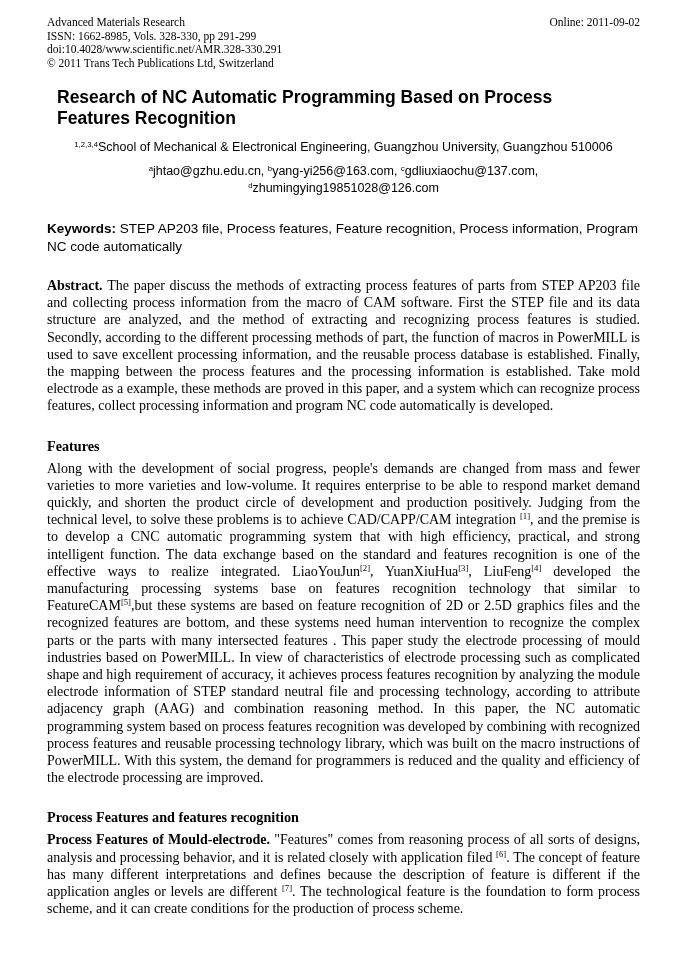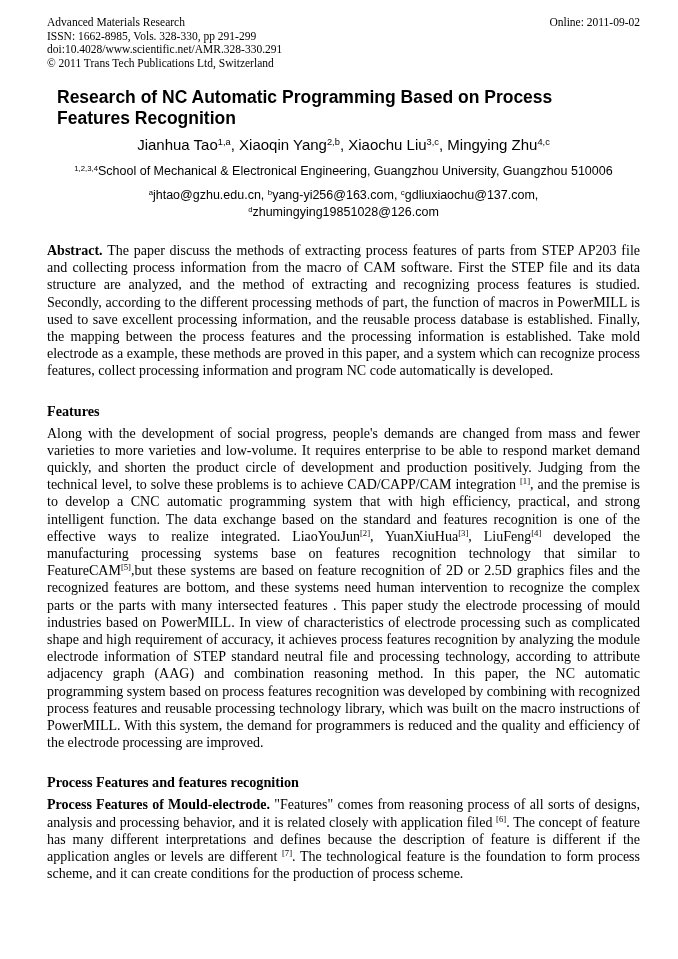--- a/index.html
+++ b/index.html
@@ -94,29 +94,29 @@
       <div>Advanced Materials Research</div>
       <div>ISSN: 1662-8985, Vols. 328-330, pp 291-299</div>
       <div>doi:10.4028/www.scientific.net/AMR.328-330.291</div>
       <div>© 2011 Trans Tech Publications Ltd, Switzerland</div>
     </div>
     <div class="meta-right">Online: 2011-09-02</div>
   </header>
 
   <h1 class="title">Research of NC Automatic Programming Based on Process Features Recognition</h1>
 
-  <p class="authors"><span>Jianhua Tao</span><sup>1,a</sup><span>, Xiaoqin Yang</span><sup>2,b</sup><span>, Xiaochu Liu</span><sup>3,c</sup><span>, Mingying Zhu</span><sup>4,c</sup></p>
 
   <p class="affil"><sup>1,2,3,4</sup><span>School of Mechanical &amp; Electronical Engineering, Guangzhou University, Guangzhou 510006</span></p>
 
   <div class="emails-block">
     <div class="emails"><sup>a</sup><span>jhtao@gzhu.edu.cn, </span><sup>b</sup><span>yang-yi256@163.com, </span><sup>c</sup><span>gdliuxiaochu@137.com,</span></div>
     <div class="emails"><sup>d</sup><span>zhumingying19851028@126.com</span></div>
   </div>
 
+  <p class="keywords"><b>Keywords: </b><span>STEP AP203 file, Process features, Feature recognition, Process information, Program NC code automatically</span></p>
 
   <p class="body-text abstract"><b>Abstract. </b><span>The paper discuss the methods of extracting process features of parts from STEP AP203 file and collecting process information from the macro of CAM software. First the STEP file and its data structure are analyzed, and the method of extracting and recognizing process features is studied. Secondly, according to the different processing methods of part, the function of macros in PowerMILL is used to save excellent processing information, and the reusable process database is established. Finally, the mapping between the process features and the processing information is established. Take mold electrode as a example, these methods are proved in this paper, and a system which can recognize process features, collect processing information and program NC code automatically is developed.</span></p>
 
   <h2 class="sec">Features</h2>
   <p class="body-text"><span>Along with the development of social progress, people's demands are changed from mass and fewer varieties to more varieties and low-volume. It requires enterprise to be able to respond market demand quickly, and shorten the product circle of development and production positively. Judging from the technical level, to solve these problems is to achieve CAD/CAPP/CAM integration </span><sup>[1]</sup><span>, and the premise is to develop a CNC automatic programming system that with high efficiency, practical, and strong intelligent function. The data exchange based on the standard and features recognition is one of the effective ways to realize integrated. LiaoYouJun</span><sup>[2]</sup><span>, YuanXiuHua</span><sup>[3]</sup><span>, LiuFeng</span><sup>[4]</sup><span> developed the manufacturing processing systems base on features recognition technology that similar to FeatureCAM</span><sup>[5]</sup><span>,but these systems are based on feature recognition of 2D or 2.5D graphics files and the recognized features are bottom, and these systems need human intervention to recognize the complex parts or the parts with many intersected features . This paper study the electrode processing of mould industries based on PowerMILL. In view of characteristics of electrode processing such as complicated shape and high requirement of accuracy, it achieves process features recognition by analyzing the module electrode information of STEP standard neutral file and processing technology, according to attribute adjacency graph (AAG) and combination reasoning method. In this paper, the NC automatic programming system based on process features recognition was developed by combining with recognized process features and reusable processing technology library, which was built on the macro instructions of PowerMILL. With this system, the demand for programmers is reduced and the quality and efficiency of the electrode processing are improved.</span></p>
 
   <h2 class="sec">Process Features and features recognition</h2>
   <p class="body-text"><b>Process Features of Mould-electrode. </b><span>"Features" comes from reasoning process of all sorts of designs, analysis and processing behavior, and it is related closely with application filed </span><sup>[6]</sup><span>. The concept of feature has many different interpretations and defines because the description of feature is different if the application angles or levels are different </span><sup>[7]</sup><span>. The technological feature is the foundation to form process scheme, and it can create conditions for the production of process scheme.</span></p>
 
 </div>

